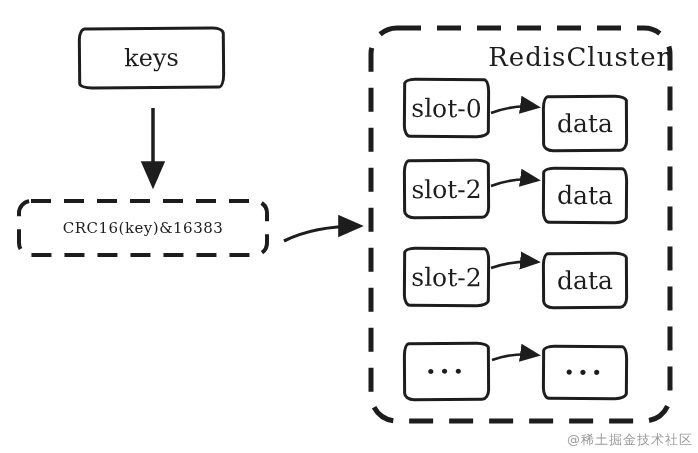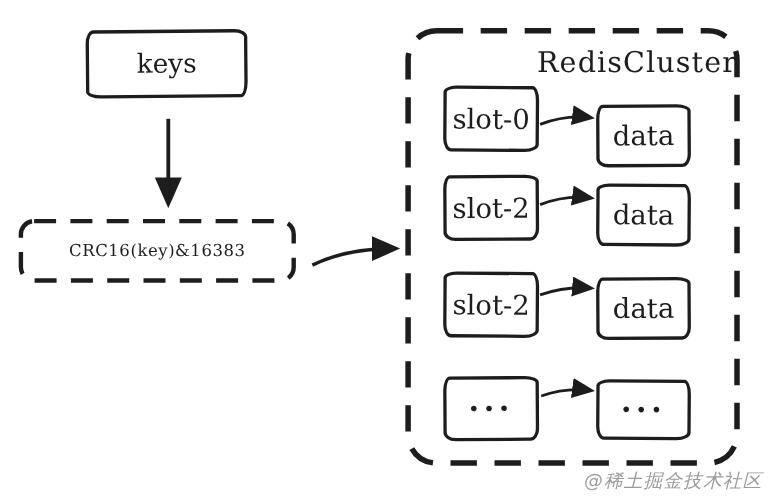--- a/index.html
+++ b/index.html
@@ -40,21 +40,21 @@
     position:absolute;left:371px;top:42px;width:299px;
     text-align:right;font-size:26px;letter-spacing:1px;
   }
   .slot-box{left:403px;width:87px;height:60px;}
   .data-box{left:542px;width:86px;height:57px;align-items:center;}
   .dots{font-size:28px;letter-spacing:4px;font-weight:bold;}
   .watermark{
     position:absolute;right:5px;bottom:4px;
     color:var(--watermark);
     font-family:"DejaVu Sans","Liberation Sans",sans-serif;
-    font-size:17px;letter-spacing:1px;font-style:italic;
+    font-size:13px;letter-spacing:1px;
   }
 </style>
 </head>
 <body>
 
 <div class="canvas">
 
   <svg class="layer" width="698" height="453" viewBox="0 0 698 453">
     <defs>
       <marker id="ah" markerWidth="9" markerHeight="8" refX="6.5" refY="3.5" orient="auto">

